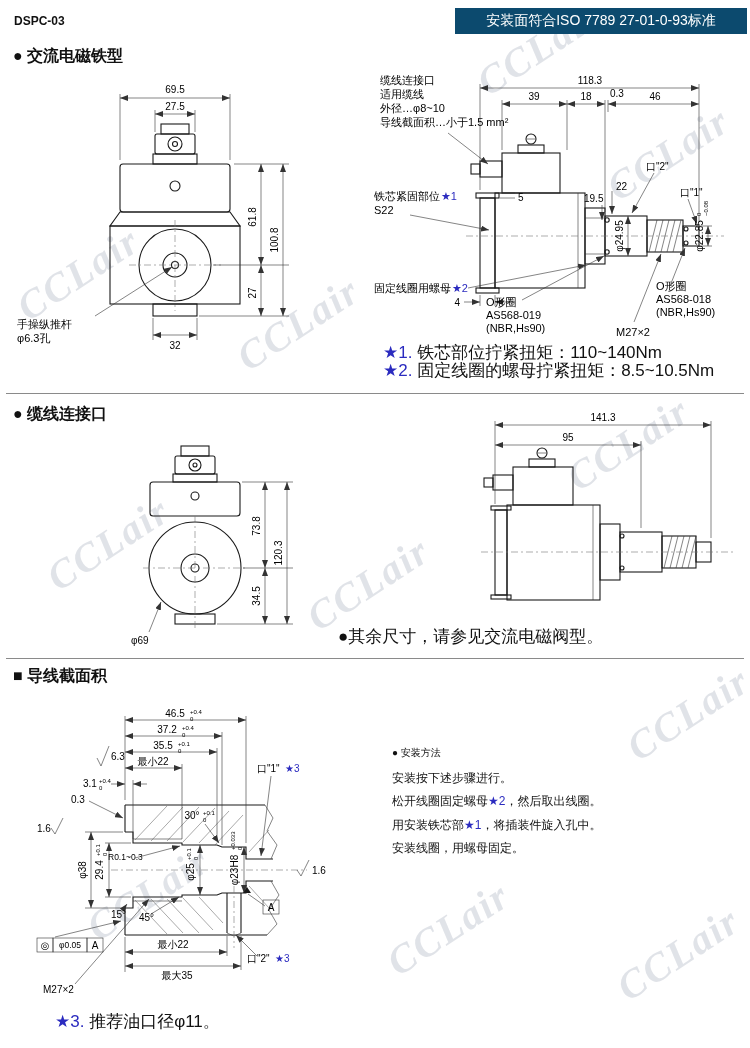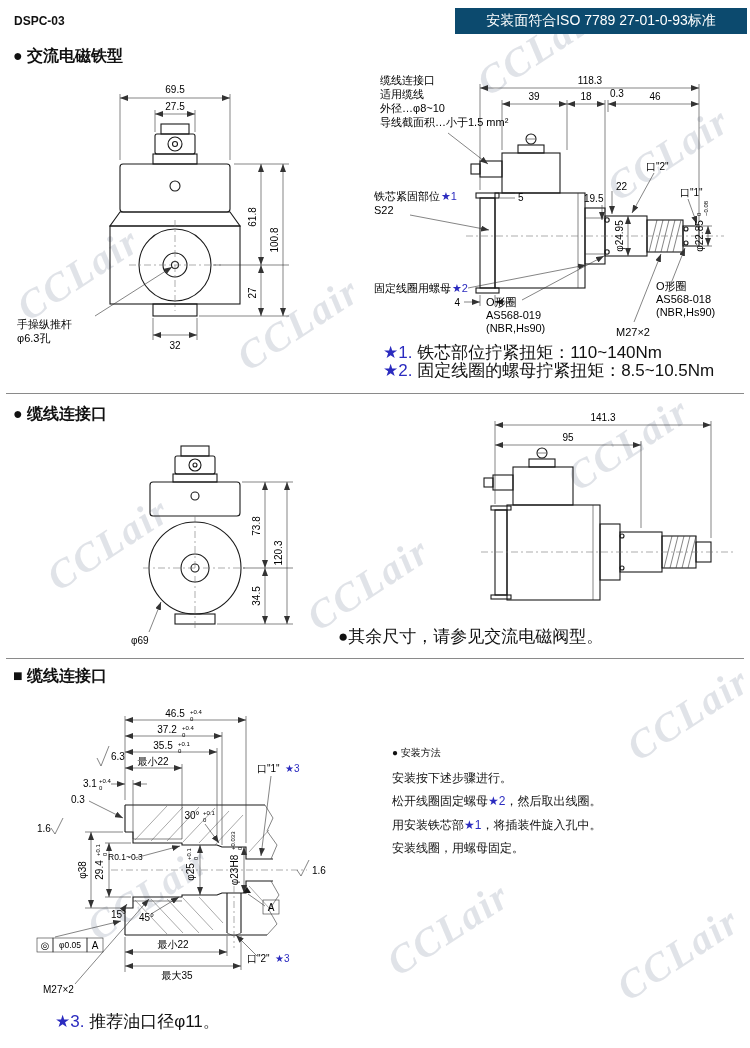--- a/index.html
+++ b/index.html
@@ -302,21 +302,21 @@
     <text class="mid" x="165" y="88" transform="rotate(-90 165 88)">73.8</text>
     <text class="mid" x="165" y="158" transform="rotate(-90 165 158)">34.5</text>
     <text class="mid" x="187" y="115" transform="rotate(-90 187 115)">120.3</text>
     <text x="36" y="206">φ69</text>
   </svg>
 
   <div class="note-line" style="left:338px;top:625px">●其余尺寸，请参见交流电磁阀型。</div>
 
   <div class="divider" style="top:658px"></div>
 
-  <div class="sec-head" style="left:13px;top:666px">■ 缆线连接口</div>
+  <div class="sec-head" style="left:13px;top:666px">■ 导线截面积</div>
 
   <svg style="left:15px;top:700px" width="380" height="305" viewBox="0 0 380 305">
     <defs>
       <marker id="arE" viewBox="0 0 8 6" refX="8" refY="3" markerWidth="8" markerHeight="6" orient="auto-start-reverse" markerUnits="userSpaceOnUse">
           <path d="M0,0L8,3L0,6Z" fill="#333"></path>
         </marker>
     </defs>
     <g class="med">
       <path d="M110,132 L118,132 L118,143 L167,143 L167,145 L202,145 L207,147 L231,147 L231,159 L258,159"></path>
       <path d="M110,208 L118,208 L118,197 L167,197 L167,195 L202,195 L207,193 L231,193 L231,181 L258,181"></path>

